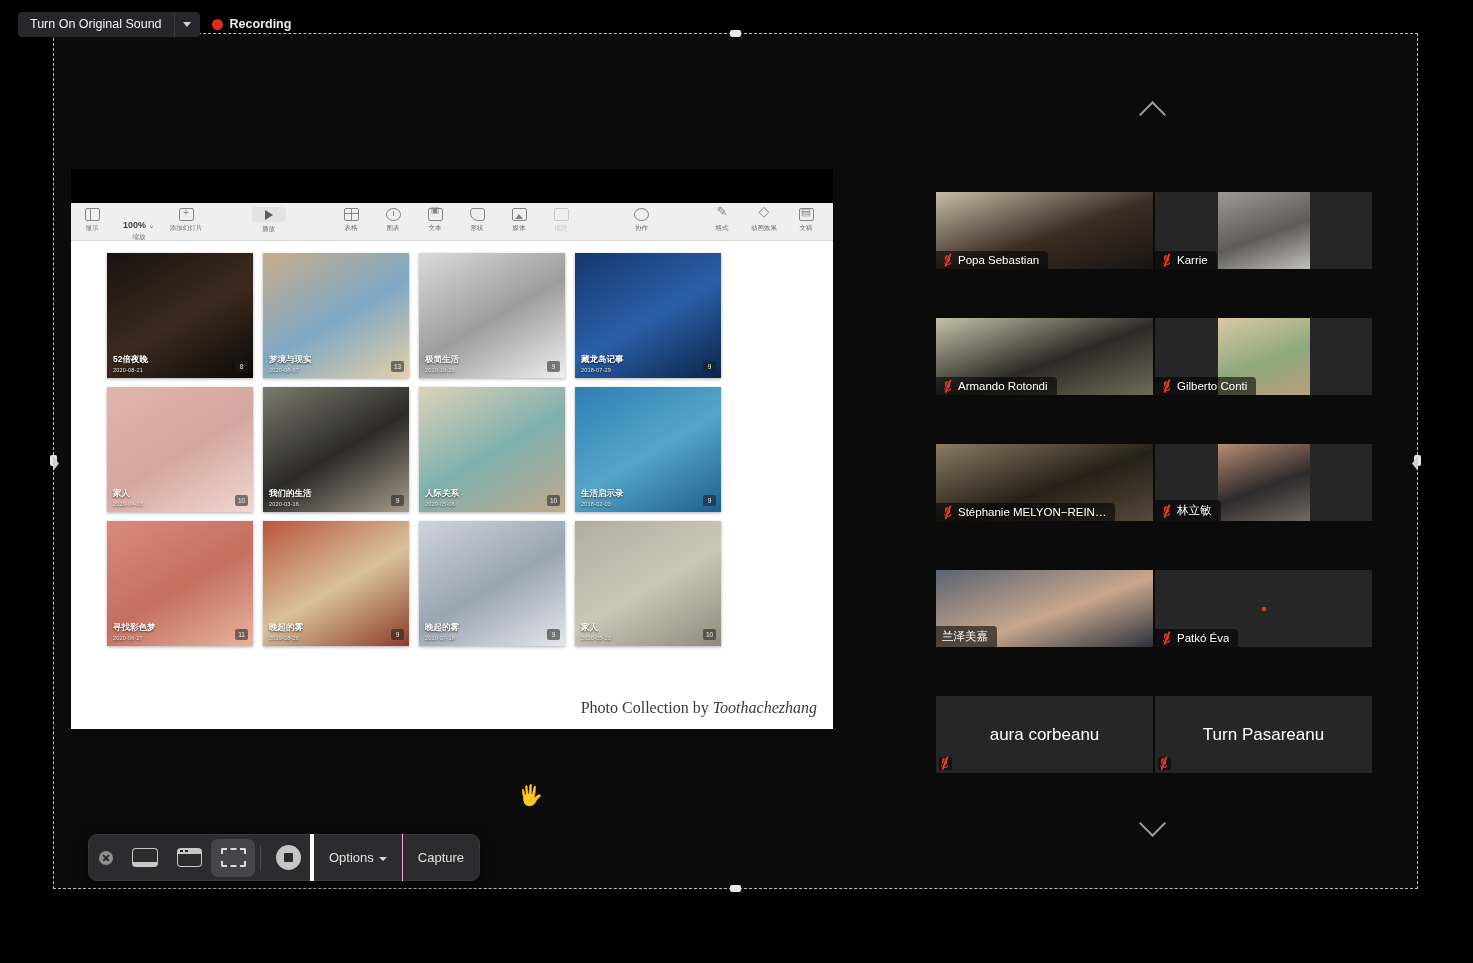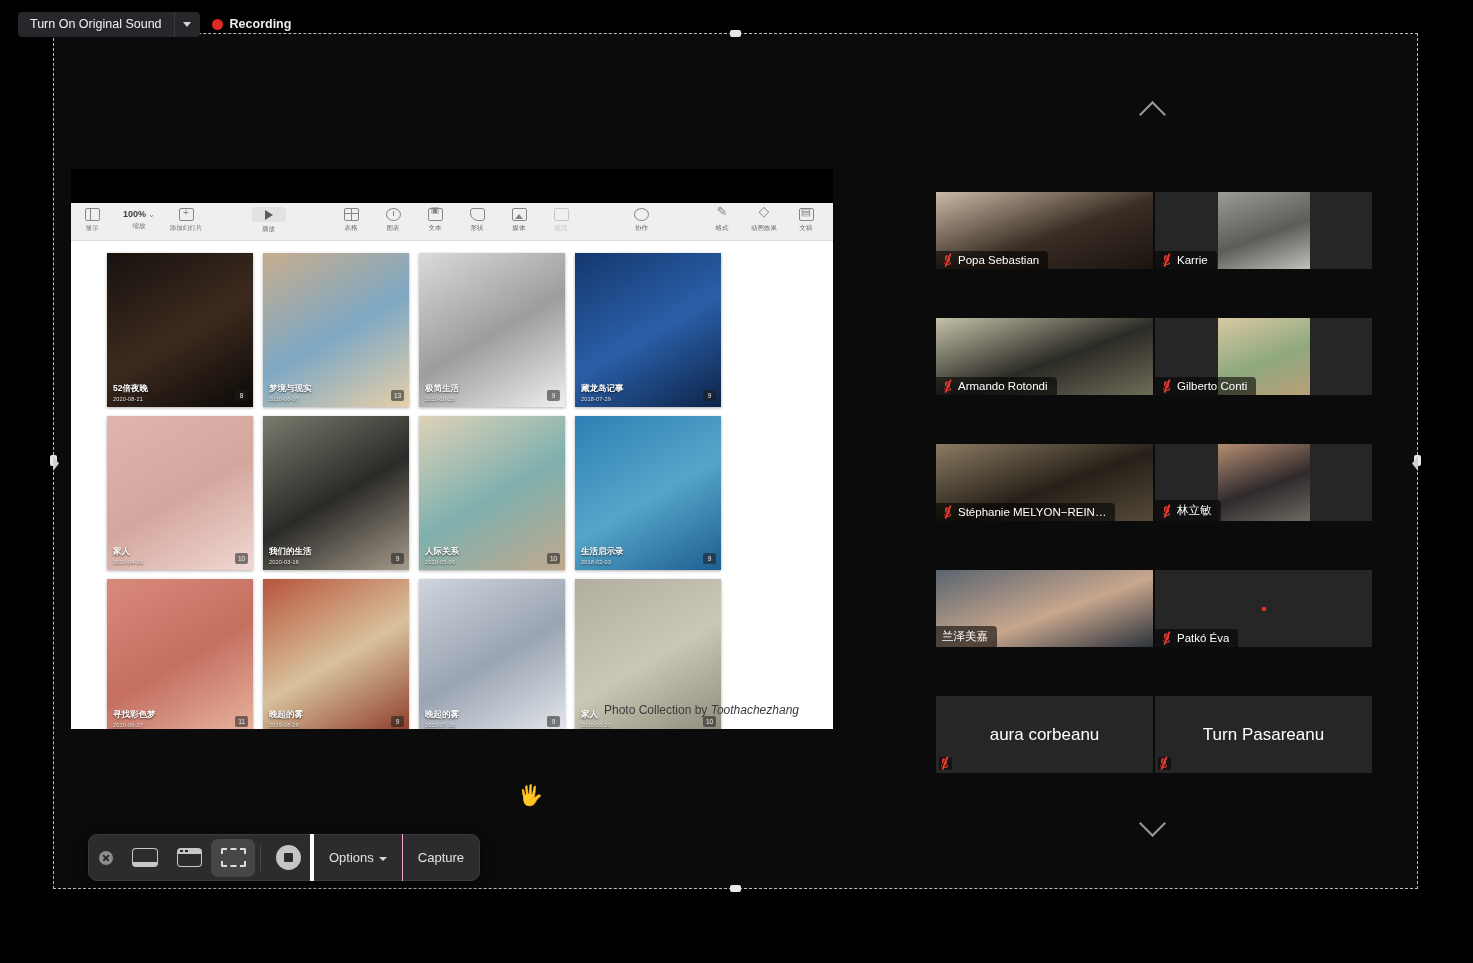--- a/index.html
+++ b/index.html
@@ -144,21 +144,21 @@
     content: "◇"; position: absolute; left:0; right:0; top: -5px;
     font-size: 14px; color:#6f6f6f; text-align:center;
   }
   .tb-glyph.doc::after {
     content: "▤"; position:absolute; left:0; right:0; top:-4px;
     font-size: 11px; color:#6f6f6f; text-align:center;
   }
   .tb-label { font-size: 6.5px; color: #6c6c6c; margin-top: 3px; white-space: nowrap; }
   #tb-zoom {
     display: flex; flex-direction: column; align-items: center;
-    width: 52px; padding-top: 6px;
+    width: 52px; padding-top: 17px;
   }
   #tb-zoom .z-val { font-size: 9px; font-weight: bold; color: #3c3c3c; }
   #tb-zoom .z-val .car { font-weight: normal; font-size: 8px; color:#777; }
   .tb-play {
     display:flex; flex-direction:column; align-items:center;
     width:46px; padding-top:4px;
   }
   .tb-play .pbox {
     width: 34px; height: 15px; background:#e3e2e2; border-radius:3px;
     display:flex; align-items:center; justify-content:center;
@@ -178,21 +178,21 @@
     padding: 12px 28px 0 36px;
   }
   #photo-grid {
     display: grid;
     grid-template-columns: repeat(4, 146px);
     gap: 9px 10px;
     justify-content: start;
   }
   .photo-card {
     position: relative;
-    height: 154px;
+    height: 125px;
     background: #2a2a2a;
     overflow: hidden;
     box-shadow: 0 1px 3px rgba(0,0,0,.32);
   }
   .photo-img { position: absolute; inset: 0; }
   .photo-meta {
     position: absolute; left: 6px; bottom: 5px; right: 6px;
     pointer-events: none;
   }
   .photo-title {
@@ -206,23 +206,23 @@
   }
   .photo-count {
     position: absolute; right: 5px; bottom: 6px;
     min-width: 13px; height: 11px;
     background: rgba(30,30,30,.55);
     color: #eee; font-size: 6.5px;
     display:flex; align-items:center; justify-content:center;
     border-radius: 2px; padding: 0 2px;
   }
   #slide-credit {
-    position: absolute; right: 34px; bottom: 12px;
-    font-family: Liberation Sans, sans-serif;
-    font-size: 12px; color: #3a3a3a;
+    position: absolute; right: 16px; bottom: 12px;
+    font-family: Liberation Serif, serif;
+    font-size: 16px; color: #3a3a3a;
   }
   #slide-credit i { font-style: italic; }
 
   
   #participants {
     position: absolute;
     left: 936px; top: 144px;
     width: 436px; height: 624px;
   }
   #gallery-grid {

